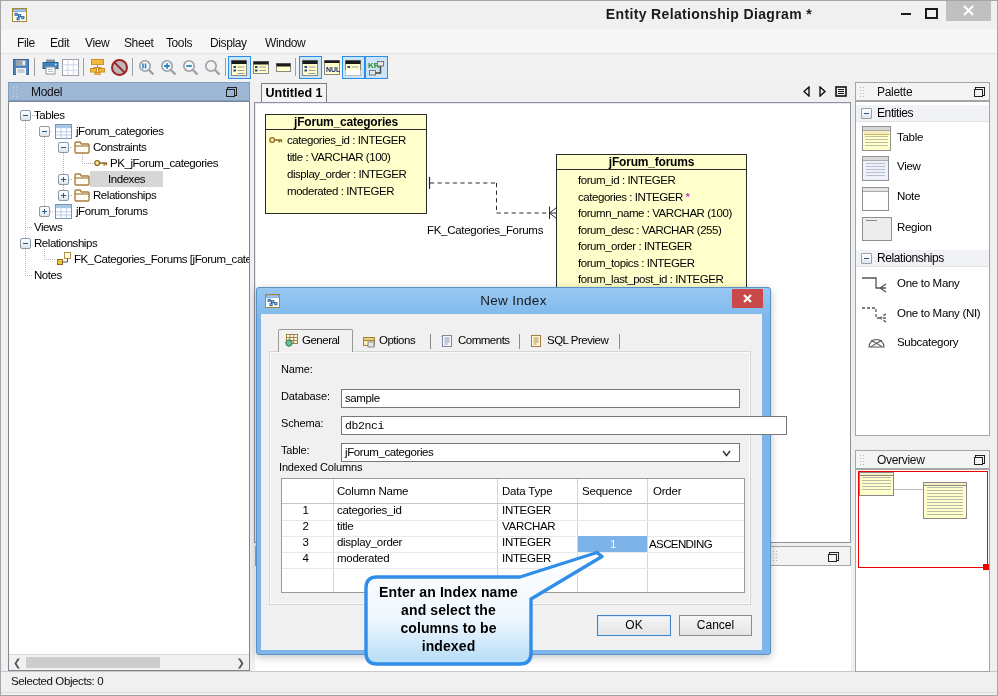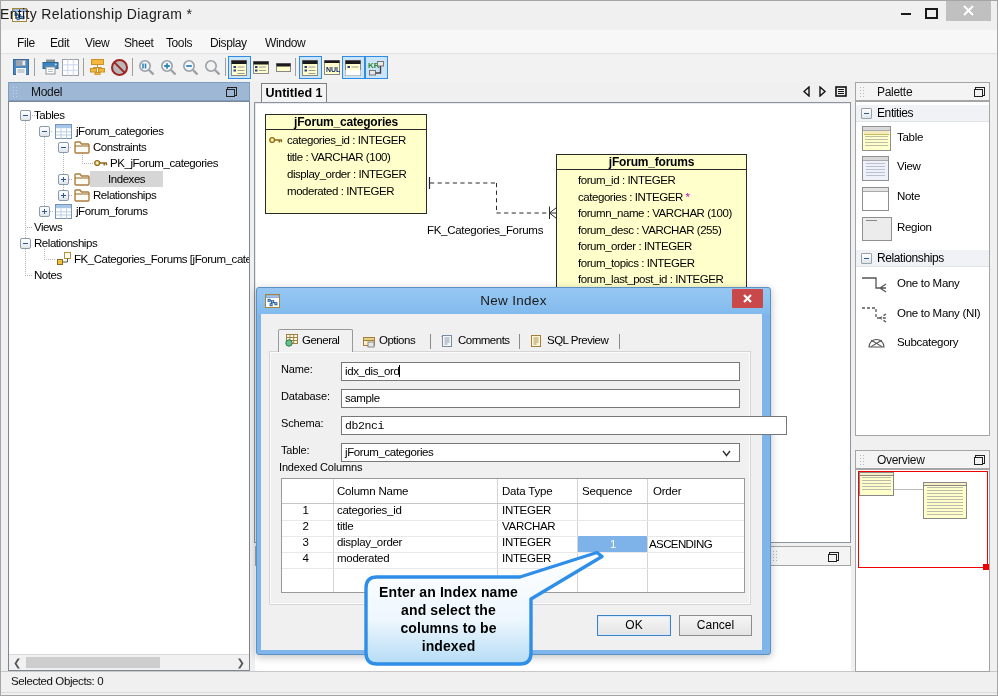--- a/index.html
+++ b/index.html
@@ -62,21 +62,21 @@
     <path d="M4.2 6.2 L7.4 7.6 M7.4 7.6 L5.8 10.4 M7.4 7.6 L10.6 9.4" stroke="#1e5c9e" stroke-width="1"></path>
     <rect x="2.6" y="4.8" width="3" height="3" fill="#1e5c9e"></rect>
     <rect x="6.2" y="6.2" width="3" height="3" fill="#1e5c9e"></rect>
     <rect x="4.6" y="9.2" width="3" height="3" fill="#1e5c9e"></rect>
     <rect x="9.4" y="8.2" width="3" height="3" fill="#1e5c9e"></rect>
     <rect x="3.6" y="5.8" width="1" height="1" fill="#fff"></rect>
     <rect x="7.2" y="7.2" width="1" height="1" fill="#fff"></rect>
     <rect x="5.6" y="10.2" width="1" height="1" fill="#fff"></rect>
     <rect x="10.4" y="9.2" width="1" height="1" fill="#fff"></rect>
   </svg>
-<div class="abs" style="left:0;top:6px;width:812px;text-align:left;font-size:14px;letter-spacing:0.35px;color:#1a1a1a;">Entity Relationship Diagram *</div>
+<div class="abs" style="left:0;top:6px;width:812px;text-align:right;font-size:14px;letter-spacing:0.35px;color:#1a1a1a;font-weight:bold;">Entity Relationship Diagram *</div>
 <div class="abs" style="left:901px;top:13px;width:10px;height:2px;background:#1a1a1a;"></div>
 <div class="abs" style="left:925px;top:8px;width:13px;height:11px;border:2px solid #1a1a1a;background:#f0f0f0;"></div>
 <div class="abs" style="left:946px;top:0;width:45px;height:21px;background:#c0c0c0;"></div>
 <svg class="abs" style="left:962px;top:4px" width="13" height="13" viewBox="0 0 13 13">
     <path d="M2 2 L11 11 M11 2 L2 11" stroke="#ffffff" stroke-width="2"></path>
   </svg>
 
 <div class="abs" style="left:1px;top:30px;width:996px;height:24px;background:#f7f7f7;border-bottom:1px solid #e3e3e3;"></div>
 <div class="abs" style="left:0;top:36px;height:14px;font-size:12px;letter-spacing:-0.4px;color:#111;">
 <span class="abs" style="left:17px">File</span>
@@ -436,21 +436,20 @@
 <svg class="abs" style="left:268px;top:19.5px" width="14" height="14" viewBox="0 0 14 14">
         <rect x="2.5" y="1.5" width="9" height="11" fill="#fdf6d8" stroke="#a08040"></rect>
         <path d="M4.5 4h5M4.5 6h5M4.5 8h5M4.5 10h3" stroke="#b09050"></path>
       </svg>
 <div class="abs" style="left:286px;top:19.5px;font-size:11.5px;letter-spacing:-0.5px;">SQL Preview</div>
 <div class="abs" style="left:358px;top:20px;width:1px;height:15px;background:#8a8a8a;"></div>
 <div class="abs" style="left:20px;top:49px;font-size:11px;letter-spacing:-0.15px;">Name:</div>
 <div class="abs" style="left:20px;top:76px;font-size:11px;letter-spacing:-0.15px;">Database:</div>
 <div class="abs" style="left:20px;top:103px;font-size:11px;letter-spacing:-0.15px;">Schema:</div>
 <div class="abs" style="left:20px;top:130px;font-size:11px;letter-spacing:-0.15px;">Table:</div>
-<div class="fld" style="left:80px;top:47.5px;width:399px;"><span style="border-right:1px solid #000;">idx_dis_ord</span></div>
 <div class="fld" style="left:80px;top:74.5px;width:399px;">sample</div>
 <div class="fld" style="left:80px;top:101.5px;width:446px;font-family:Liberation Mono, monospace;">db2nci</div>
 <div class="fld" style="left:80px;top:128.5px;width:399px;">jForum_categories
 <svg class="abs" style="right:8px;top:6px" width="9" height="7" viewBox="0 0 9 7">
           <path d="M1 1 L4.5 5.5 L8 1" fill="none" stroke="#333" stroke-width="1.4"></path>
         </svg></div>
 <div class="abs" style="left:18px;top:147px;font-size:11px;letter-spacing:-0.15px;">Indexed Columns</div>
 <div class="abs" style="left:20px;top:163.5px;width:464px;height:115.5px;background:#fff;border:1px solid #9a9a9a;">
 <div class="abs" style="left:51px;top:0;width:1px;height:113px;background:#d4d4d4;"></div>
 <div class="abs" style="left:215px;top:0;width:1px;height:113px;background:#d4d4d4;"></div>

